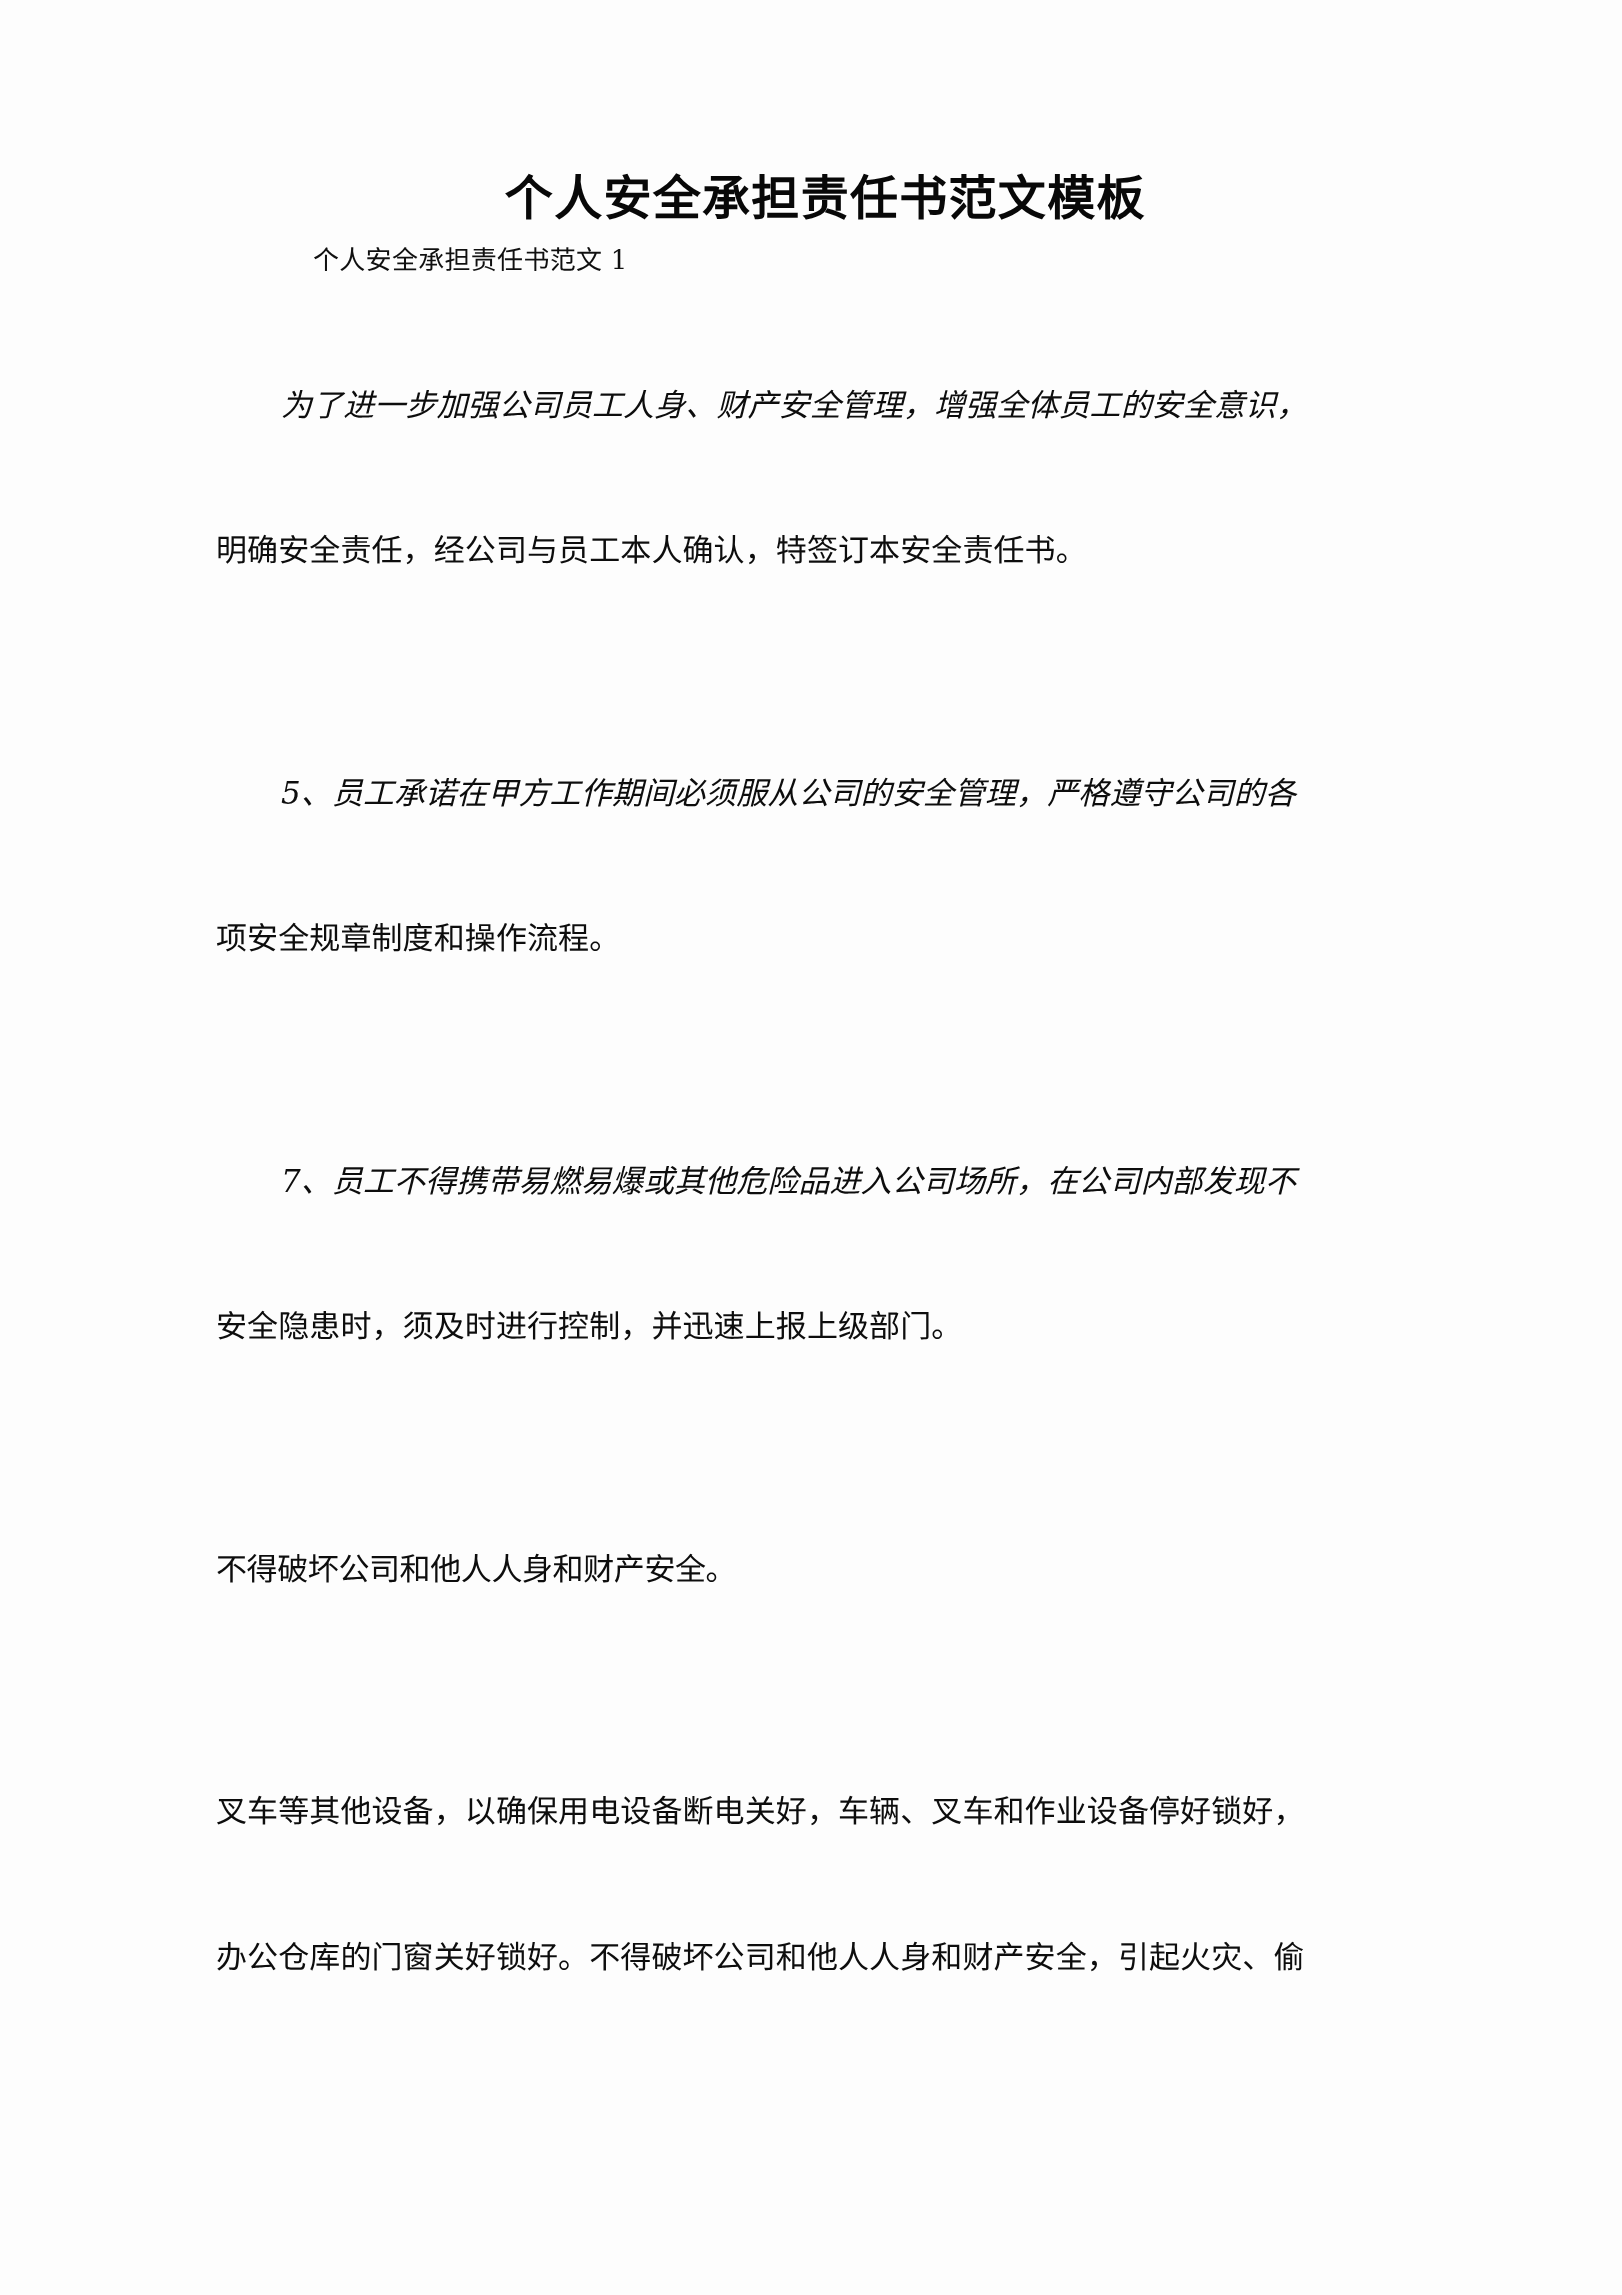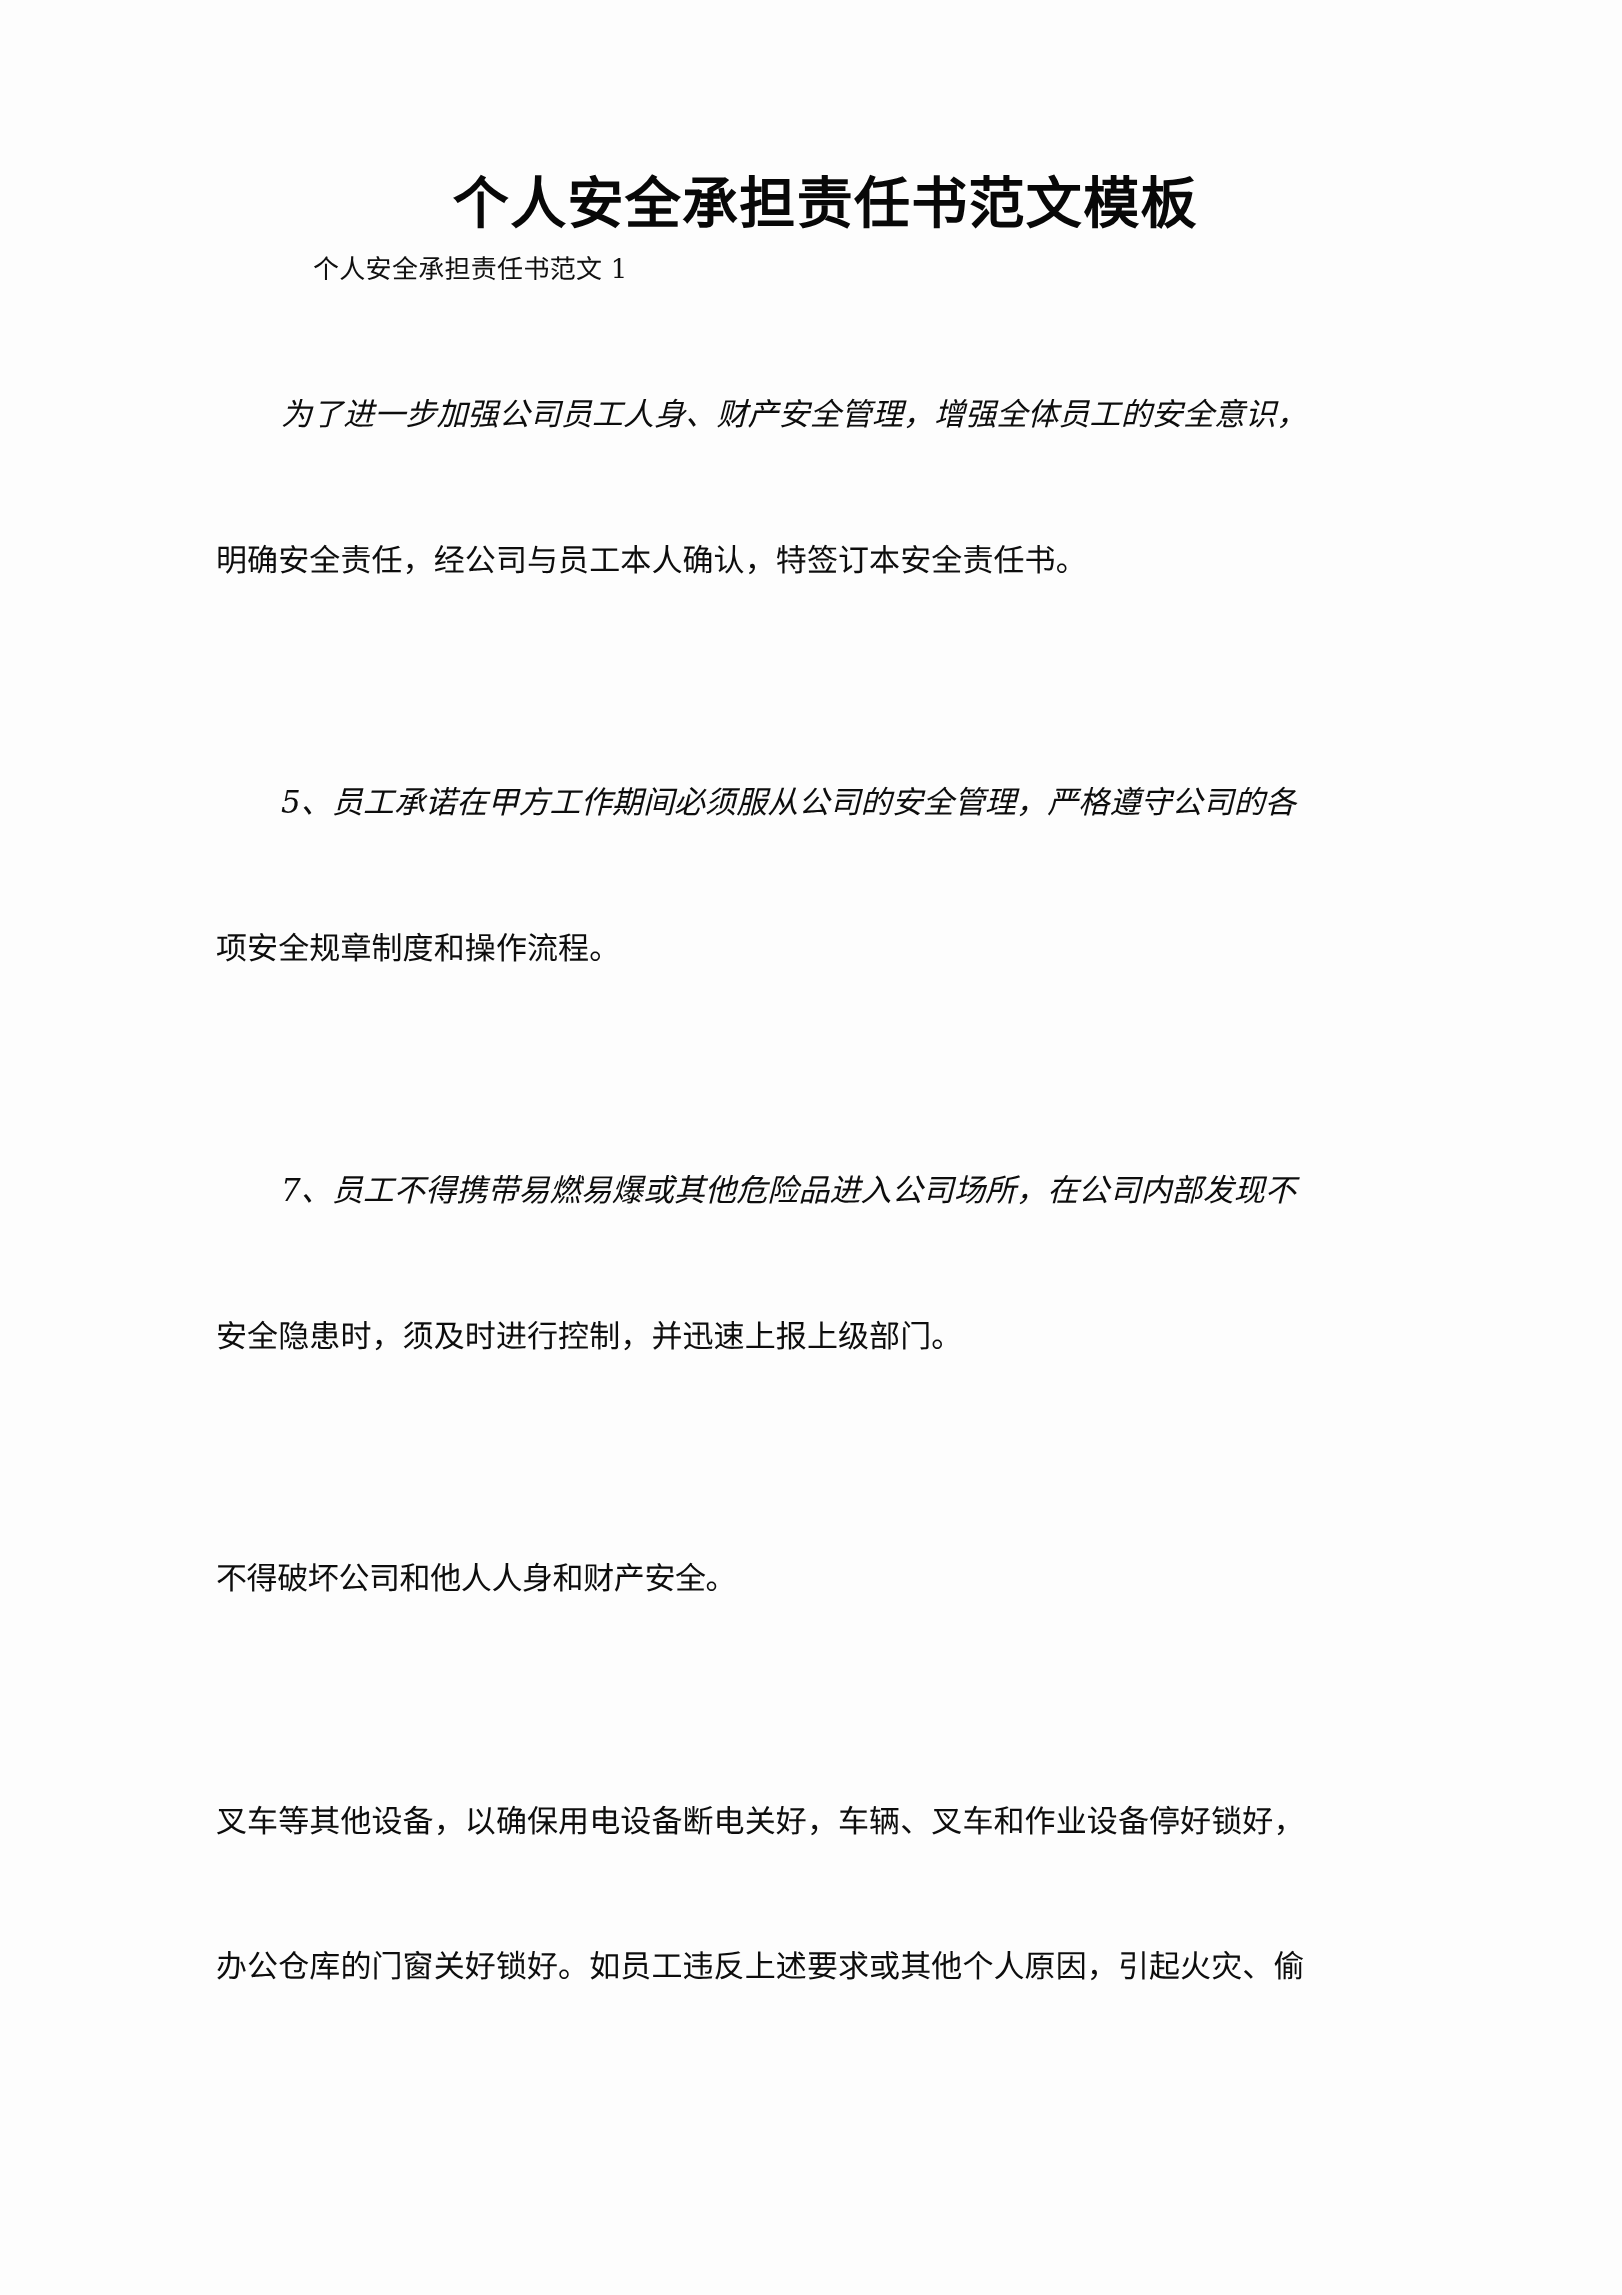--- a/index.html
+++ b/index.html
@@ -22,21 +22,21 @@
   .content {
     position: absolute;
     left: 216px;
     top: 170px;
     width: 1195px;
   }
 
   .doc-title {
     font-family: "DejaVu Serif", "Liberation Serif", serif;
     font-weight: bold;
-    font-size: 56px;
+    font-size: 48px;
     line-height: 1.18;
     text-align: center;
     letter-spacing: 1.3px;
     margin: 0 0 17px 0;
     padding-left: 23.6px;
     color: #080808;
   }
 
   .doc-subtitle {
     font-size: 26px;
@@ -87,20 +87,20 @@
         <span class="ln first">7、员工不得携带易燃易爆或其他危险品进入公司场所，在公司内部发现不</span>
         <span class="ln">安全隐患时，须及时进行控制，并迅速上报上级部门。</span>
       </p>
 
       <p class="para tight">
         <span class="ln">不得破坏公司和他人人身和财产安全。</span>
       </p>
 
       <p class="para">
         <span class="ln">叉车等其他设备，以确保用电设备断电关好，车辆、叉车和作业设备停好锁好，</span>
-        <span class="ln">办公仓库的门窗关好锁好。如员工违反上述要求或其他个人原因，引起火灾、偷</span>
+        <span class="ln">办公仓库的门窗关好锁好。不得破坏公司和他人人身和财产安全，引起火灾、偷</span>
         
       </p>
 
     </div>
   </div>
 </div>
 
 
 </body></html>

